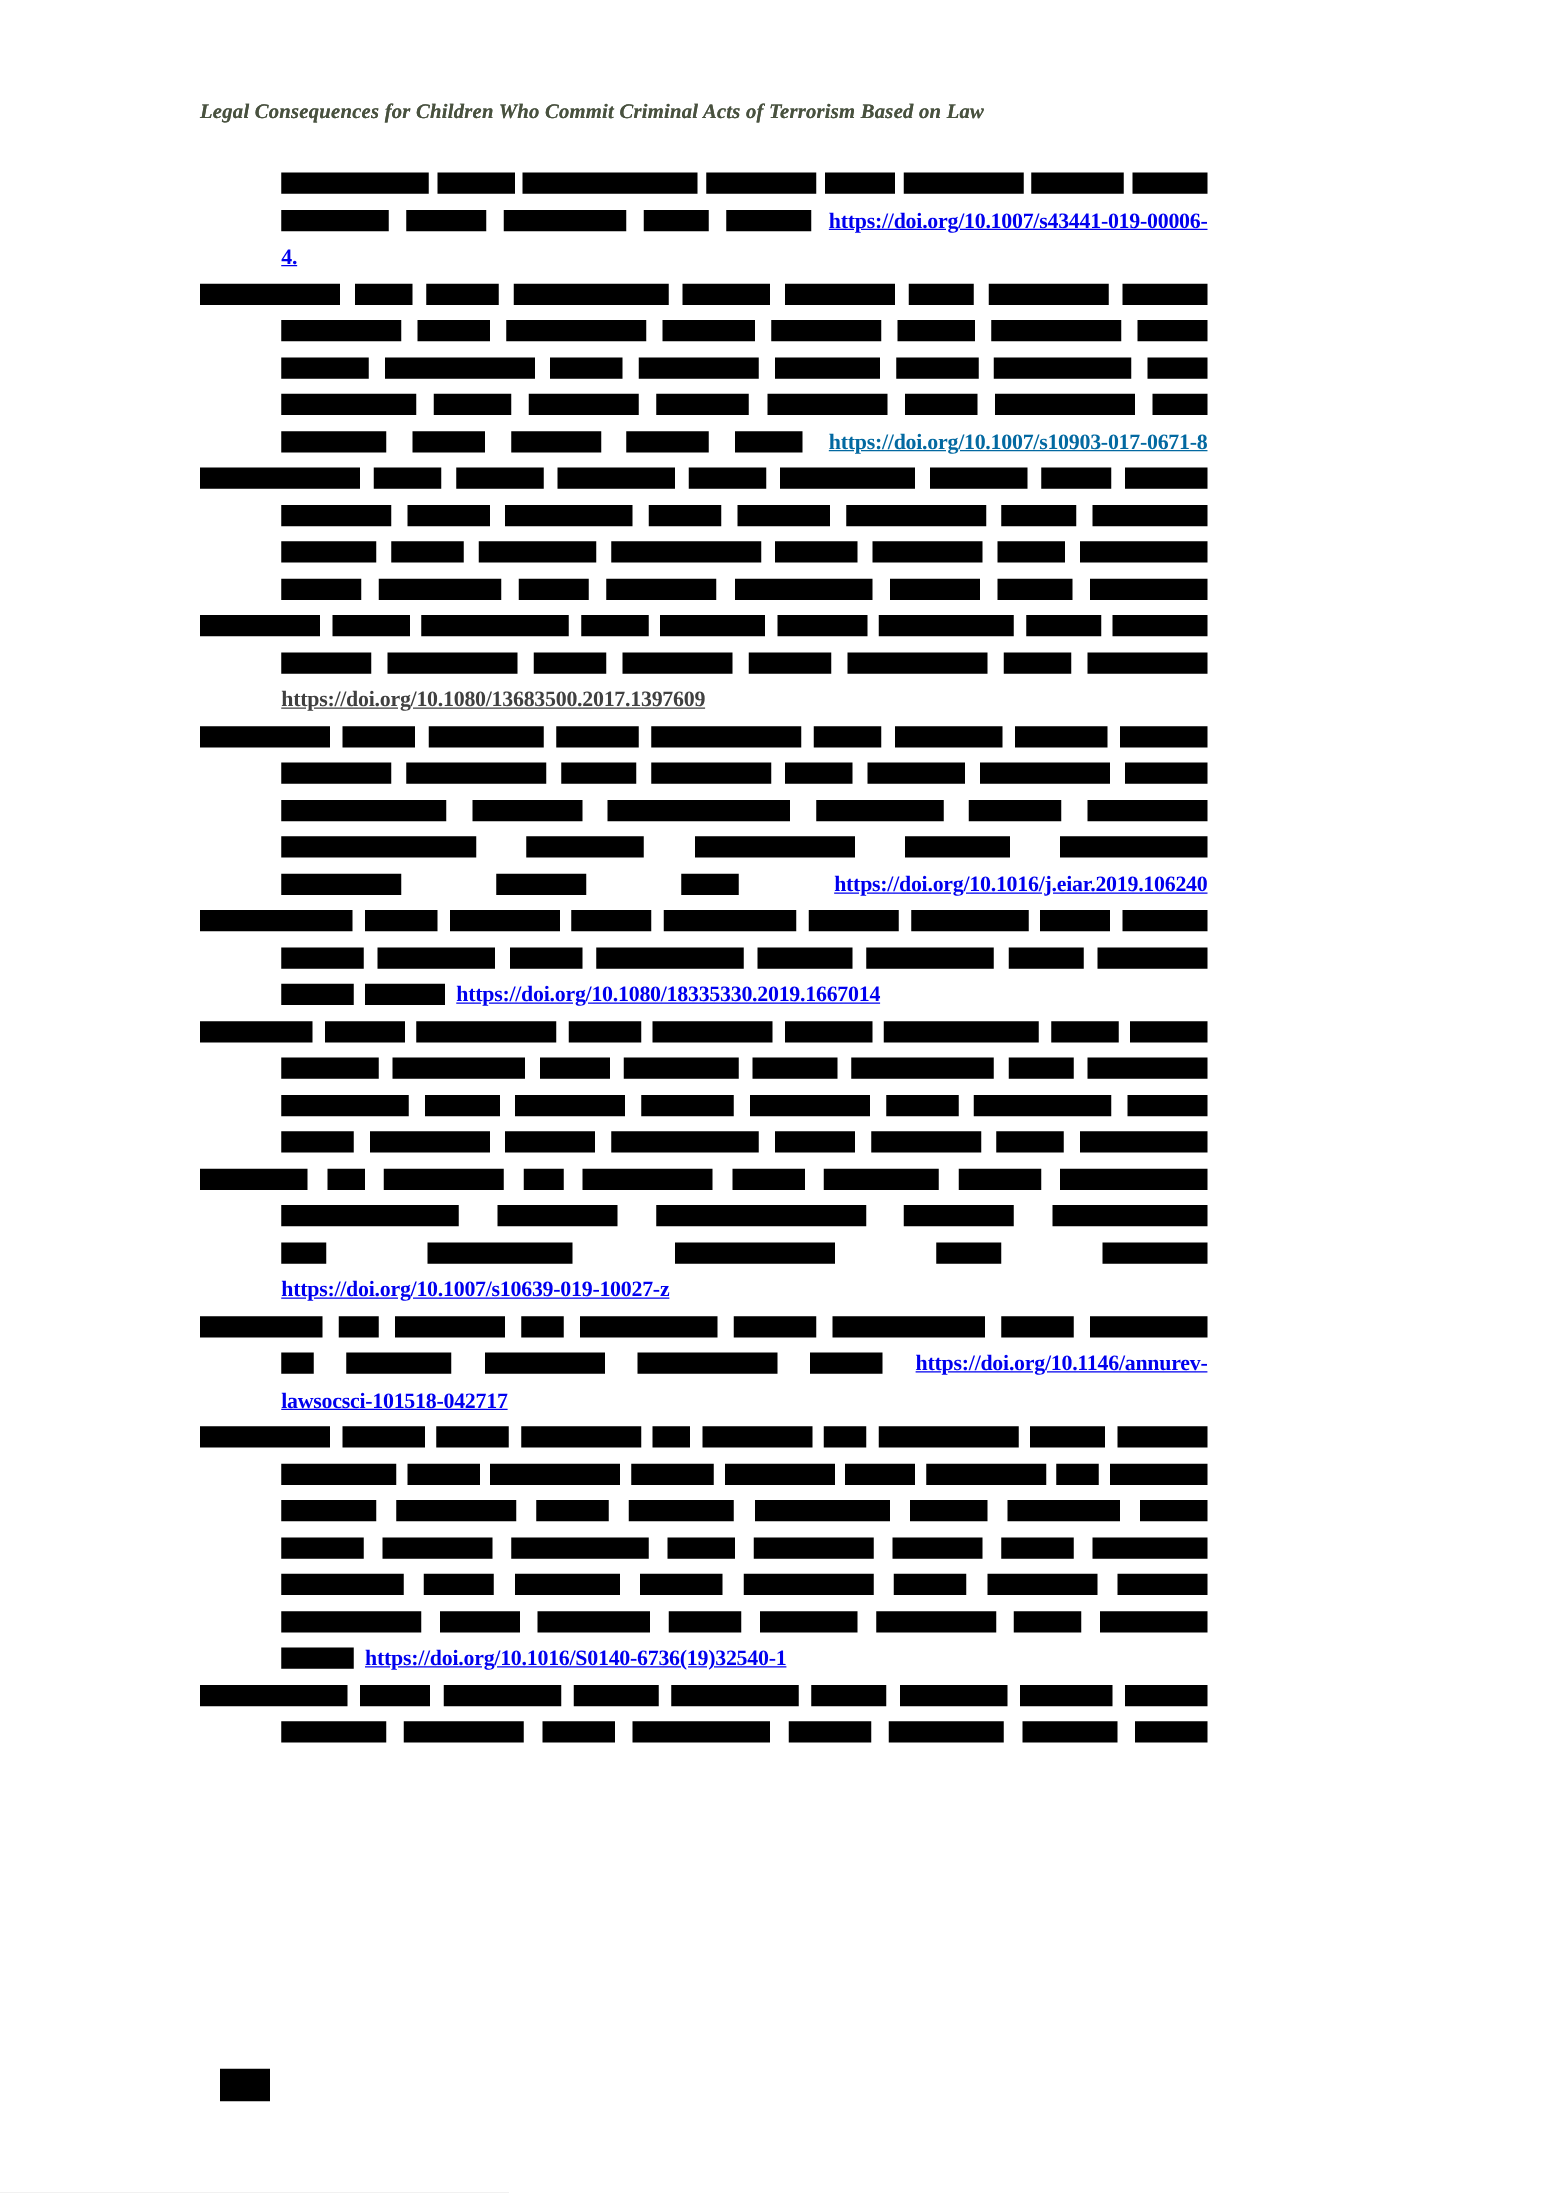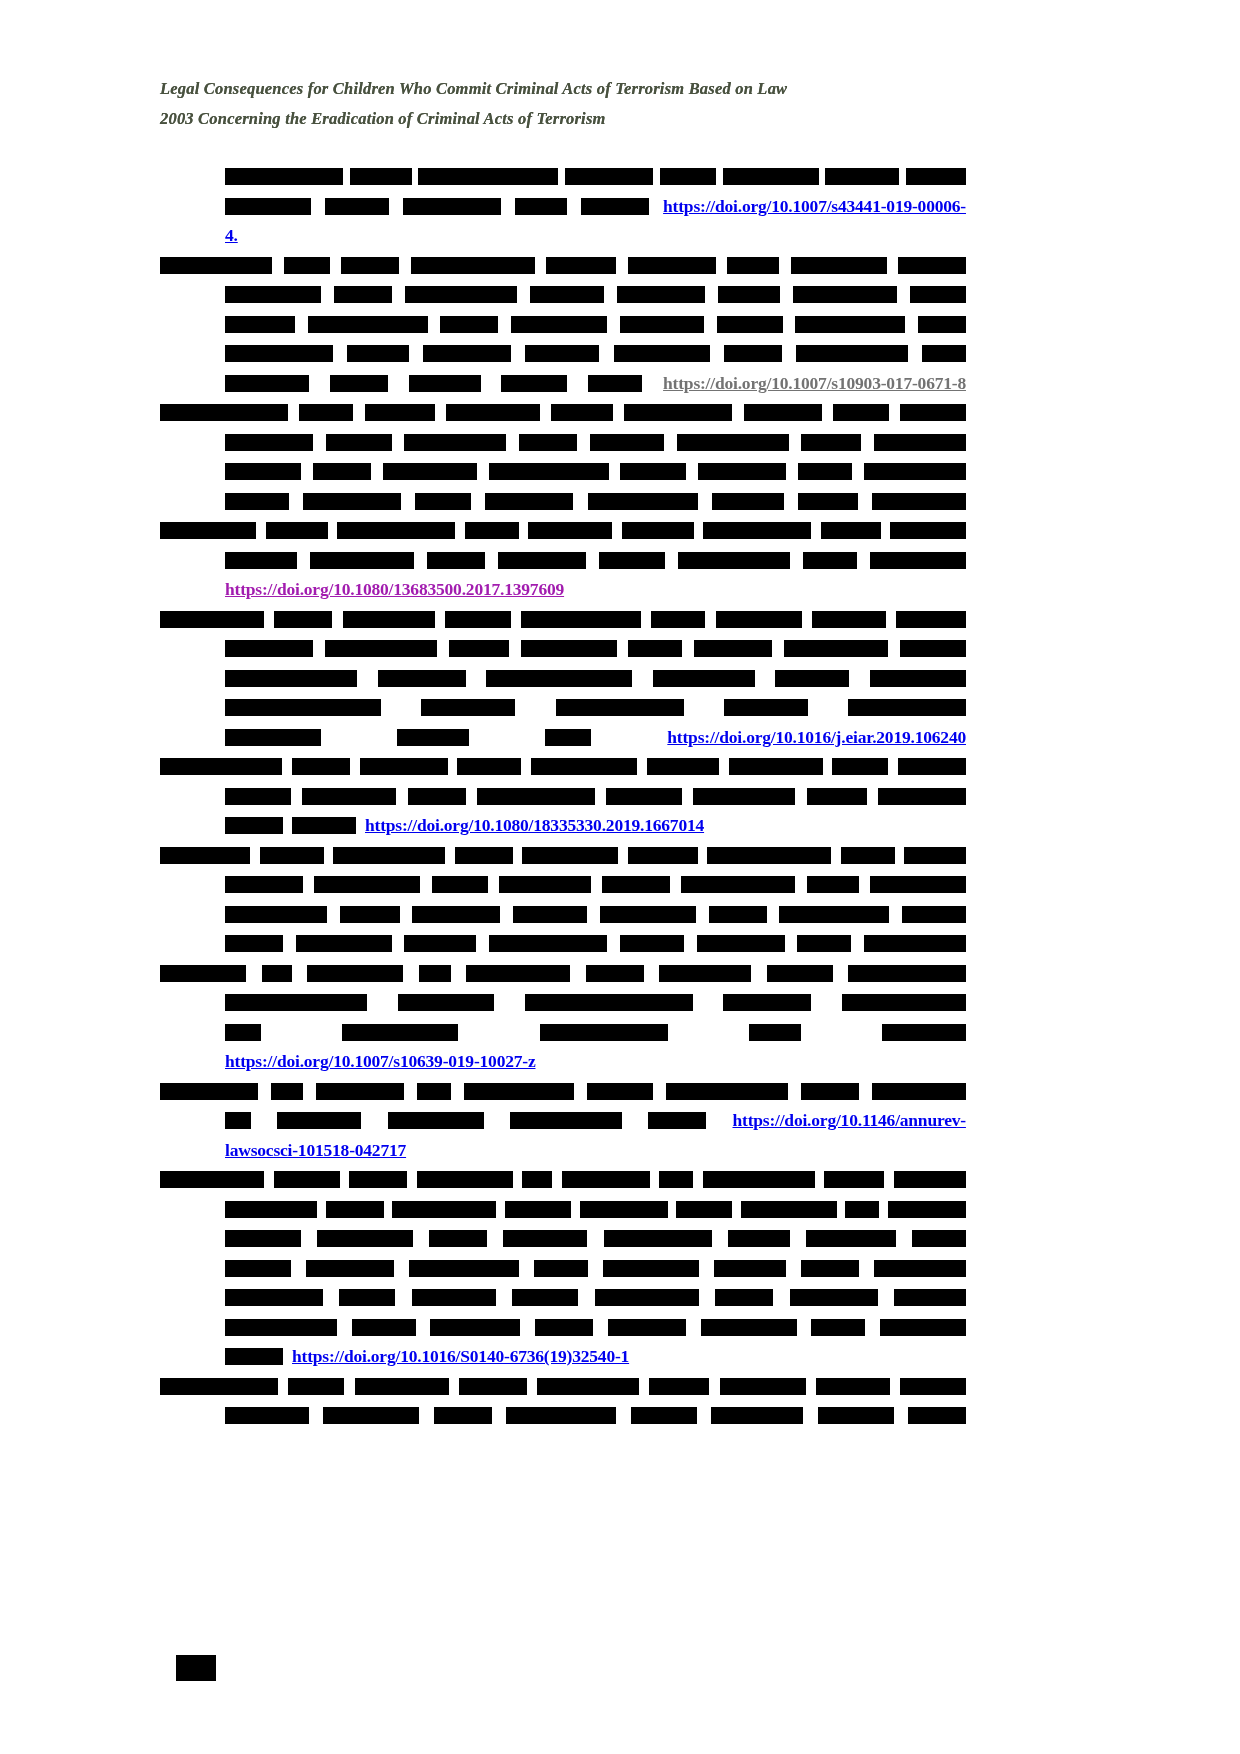--- a/index.html
+++ b/index.html
@@ -57,21 +57,20 @@
     background:#000;
   }
 </style>
 </head>
 <body>
 
 <div class="page" style="background: rgb(255, 255, 255);">
   <div class="content">
     <div class="running-head" style="color: rgb(73, 82, 63);">
       <div>Legal Consequences for Children Who Commit Criminal Acts of Terrorism Based on Law</div>
-      <div>2003 Concerning the Eradication of Criminal Acts of Terrorism</div>
     </div>
     <div class="refs" id="refs">
         <div class="ref-entry">
           <div class="line hang fill">
             <span class="bar" style="width: 118px; background: rgb(0, 0, 0);"></span>
             <span class="bar" style="width: 62px; background: rgb(0, 0, 0);"></span>
             <span class="bar" style="width: 140px; background: rgb(0, 0, 0);"></span>
             <span class="bar" style="width: 88px; background: rgb(0, 0, 0);"></span>
             <span class="bar" style="width: 56px; background: rgb(0, 0, 0);"></span>
             <span class="bar" style="width: 96px; background: rgb(0, 0, 0);"></span>
@@ -131,21 +130,21 @@
             <span class="bar" style="width: 58px; background: rgb(0, 0, 0);"></span>
             <span class="bar" style="width: 112px; background: rgb(0, 0, 0);"></span>
             <span class="bar" style="width: 44px; background: rgb(0, 0, 0);"></span>
           </div>
           <div class="line hang fill">
             <span class="bar" style="width: 84px; background: rgb(0, 0, 0);"></span>
             <span class="bar" style="width: 58px; background: rgb(0, 0, 0);"></span>
             <span class="bar" style="width: 72px; background: rgb(0, 0, 0);"></span>
             <span class="bar" style="width: 66px; background: rgb(0, 0, 0);"></span>
             <span class="bar" style="width: 54px; background: rgb(0, 0, 0);"></span>
-            <a class="doi-link" href="#" style="color: #737373; font-family: Liberation Serif, serif;">https://doi.org/10.1007/s10903-017-0671-8</a>
+            <a class="doi-link" href="#" style="color: #0369a1; font-family: Liberation Serif, serif;">https://doi.org/10.1007/s10903-017-0671-8</a>
           </div>
         </div>
         <div class="ref-entry">
           <div class="line fill">
             <span class="bar" style="width: 128px; background: rgb(0, 0, 0);"></span>
             <span class="bar" style="width: 54px; background: rgb(0, 0, 0);"></span>
             <span class="bar" style="width: 70px; background: rgb(0, 0, 0);"></span>
             <span class="bar" style="width: 94px; background: rgb(0, 0, 0);"></span>
             <span class="bar" style="width: 62px; background: rgb(0, 0, 0);"></span>
             <span class="bar" style="width: 108px; background: rgb(0, 0, 0);"></span>
@@ -200,21 +199,21 @@
             <span class="bar" style="width: 72px; background: rgb(0, 0, 0);"></span>
             <span class="bar" style="width: 104px; background: rgb(0, 0, 0);"></span>
             <span class="bar" style="width: 58px; background: rgb(0, 0, 0);"></span>
             <span class="bar" style="width: 88px; background: rgb(0, 0, 0);"></span>
             <span class="bar" style="width: 66px; background: rgb(0, 0, 0);"></span>
             <span class="bar" style="width: 112px; background: rgb(0, 0, 0);"></span>
             <span class="bar" style="width: 54px; background: rgb(0, 0, 0);"></span>
             <span class="bar" style="width: 96px; background: rgb(0, 0, 0);"></span>
           </div>
           <div class="line hang nofill">
-            <a class="doi-link" href="#" style="color: #a21caf;">https://doi.org/10.1080/13683500.2017.1397609</a>
+            <a class="doi-link" href="#" style="color: #404040;">https://doi.org/10.1080/13683500.2017.1397609</a>
           </div>
         </div>
         <div class="ref-entry">
           <div class="line fill">
             <span class="bar" style="width: 104px; background: rgb(0, 0, 0);"></span>
             <span class="bar" style="width: 58px; background: rgb(0, 0, 0);"></span>
             <span class="bar" style="width: 92px; background: rgb(0, 0, 0);"></span>
             <span class="bar" style="width: 66px; background: rgb(0, 0, 0);"></span>
             <span class="bar" style="width: 120px; background: rgb(0, 0, 0);"></span>
             <span class="bar" style="width: 54px; background: rgb(0, 0, 0);"></span>

